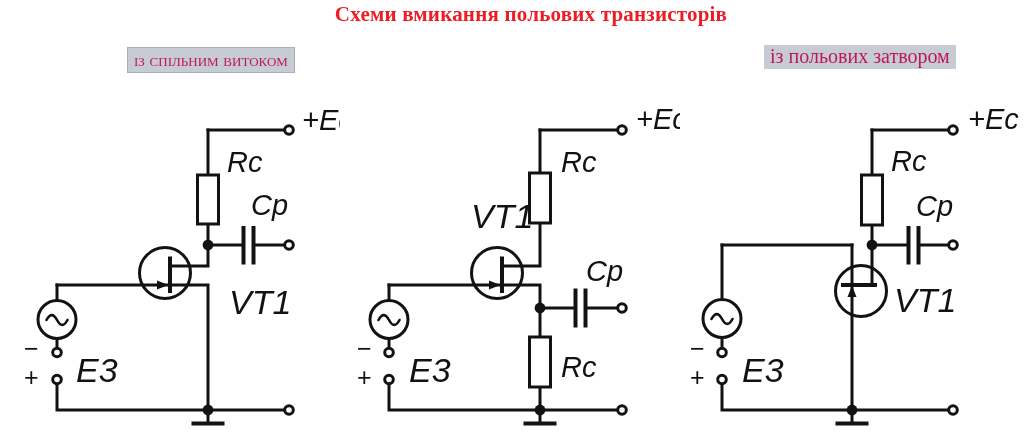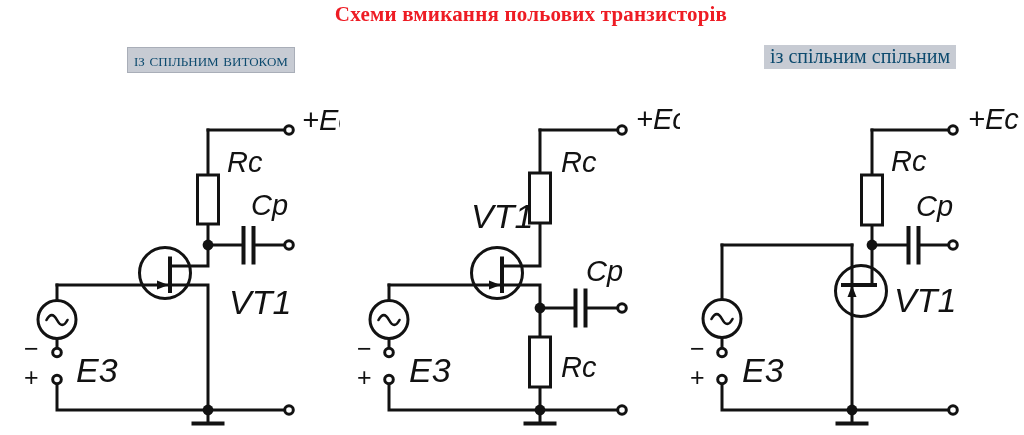--- a/index.html
+++ b/index.html
@@ -8,21 +8,21 @@
     font-family:"Liberation Serif", serif;
     border-radius:11px;
   }
   .title{
     position:absolute;left:38px;right:0;top:2px;text-align:center;
     font-family:"Liberation Serif", serif;
     font-weight:bold;font-size:21px;color:#ee1c24;letter-spacing:.2px;
   }
   .cap{
     position:absolute;display:inline-block;height:21px;line-height:21px;
-    background:#c7cbd3;color:#0c4a6e;padding:1px 6px 2px 6px;
+    background:#c7cbd3;color:#be185d;padding:1px 6px 2px 6px;
     font-family:"Liberation Serif", serif;font-size:19px;white-space:nowrap;
   }
   .cap.sc{font-variant:small-caps;border:1px solid #a9aeb8;font-weight:500;}
   .cap.lc{font-size:20px;}
   .cap1{left:127px;top:47px;}
   .cap2{left:457px;top:47px;}
   .cap3{left:764px;top:45px;}
   svg.circ{position:absolute;top:85px;}
   svg.c1{left:0;}
   svg.c2{left:340px;}
@@ -40,21 +40,21 @@
   .csign{font-family:"Liberation Sans", sans-serif;font-size:25px;fill:#121212;}
 </style>
 </head>
 <body>
 
 <div class="stage">
 
   <div class="title">Схеми вмикання польових транзисторів</div>
 
   <div class="cap sc cap1">із спільним витоком</div>
-  <div class="cap lc cap3">із спільним спільним</div>
+  <div class="cap lc cap3">із польових затвором</div>
 
   <svg class="circ c1" width="340" height="350" viewBox="0 0 340 350">
     <g>
       <path class="wire" d="M208 45 H285"></path>
       <path class="wire" d="M208 45 V90"></path>
       <path class="wire" d="M208 139 V160"></path>
       <path class="wire" d="M208 160 H242"></path>
       <path class="wire" d="M254 160 H284"></path>
       <path class="wire" d="M170 181 H208 V161"></path>
       <path class="wire" d="M57 200 H170"></path>

